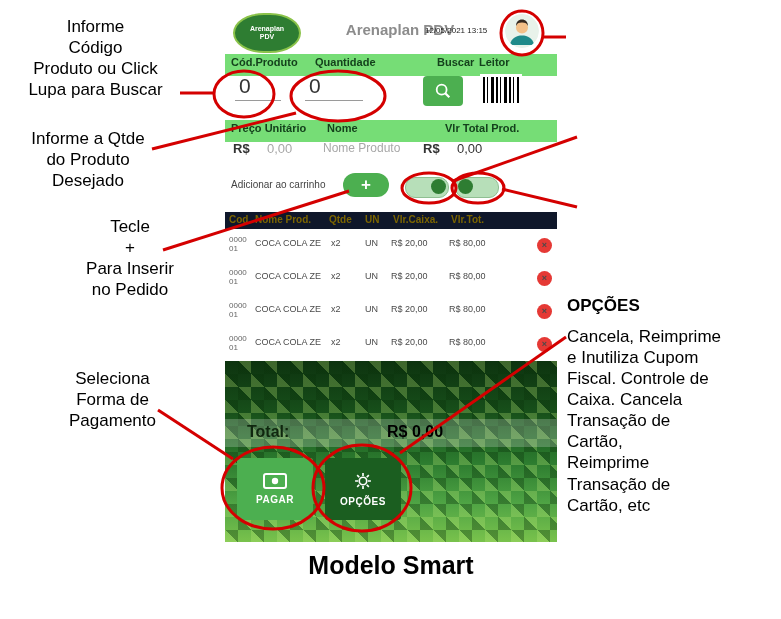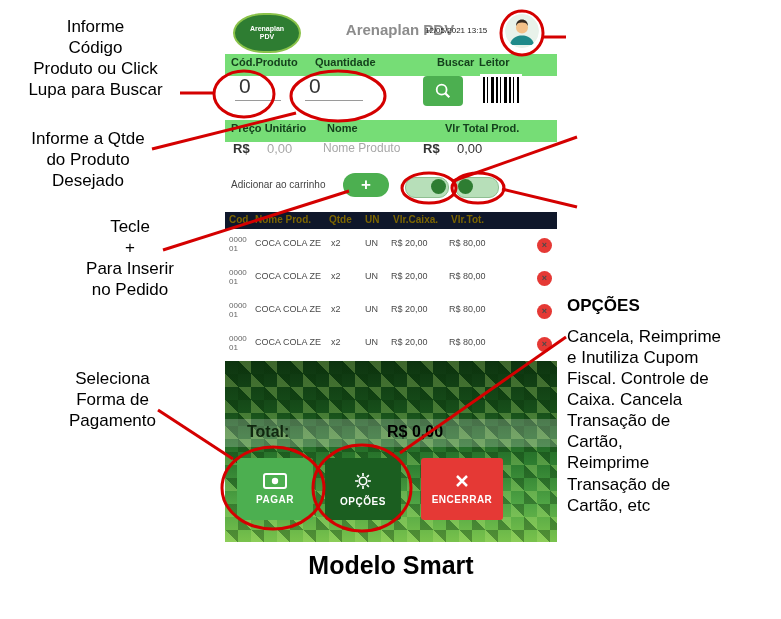--- a/index.html
+++ b/index.html
@@ -228,26 +228,20 @@
       </div>
       <div class="abtn opcoes">
         <svg width="20" height="20" viewBox="0 0 24 24">
           <g stroke="#fff" stroke-width="2" fill="none">
             <circle cx="12" cy="12" r="4.5"></circle>
             <path d="M12 2.5v3.5M12 18v3.5M2.5 12H6M18 12h3.5M5 5l2.5 2.5M16.5 16.5L19 19M19 5l-2.5 2.5M7.5 16.5L5 19"></path>
           </g>
         </svg>
         <span>OPÇÕES</span>
       </div>
-      <div class="abtn encerrar">
-        <svg width="16" height="16" viewBox="0 0 16 16">
-          <path d="M3 3l10 10M13 3L3 13" stroke="#fff" stroke-width="2.5"></path>
-        </svg>
-        <span>ENCERRAR</span>
-      </div>
     </div>
   </div>
 
   <svg class="overlay" width="781" height="619" viewBox="0 0 781 619">
     <g stroke="#d40000" stroke-width="3" fill="none">
       <ellipse cx="244" cy="94" rx="30" ry="23"></ellipse>
       <ellipse cx="338" cy="96" rx="47" ry="25"></ellipse>
       <ellipse cx="522" cy="33" rx="21" ry="22"></ellipse>
       <ellipse cx="429" cy="188" rx="27" ry="15"></ellipse>
       <ellipse cx="478" cy="188" rx="26" ry="15"></ellipse>

